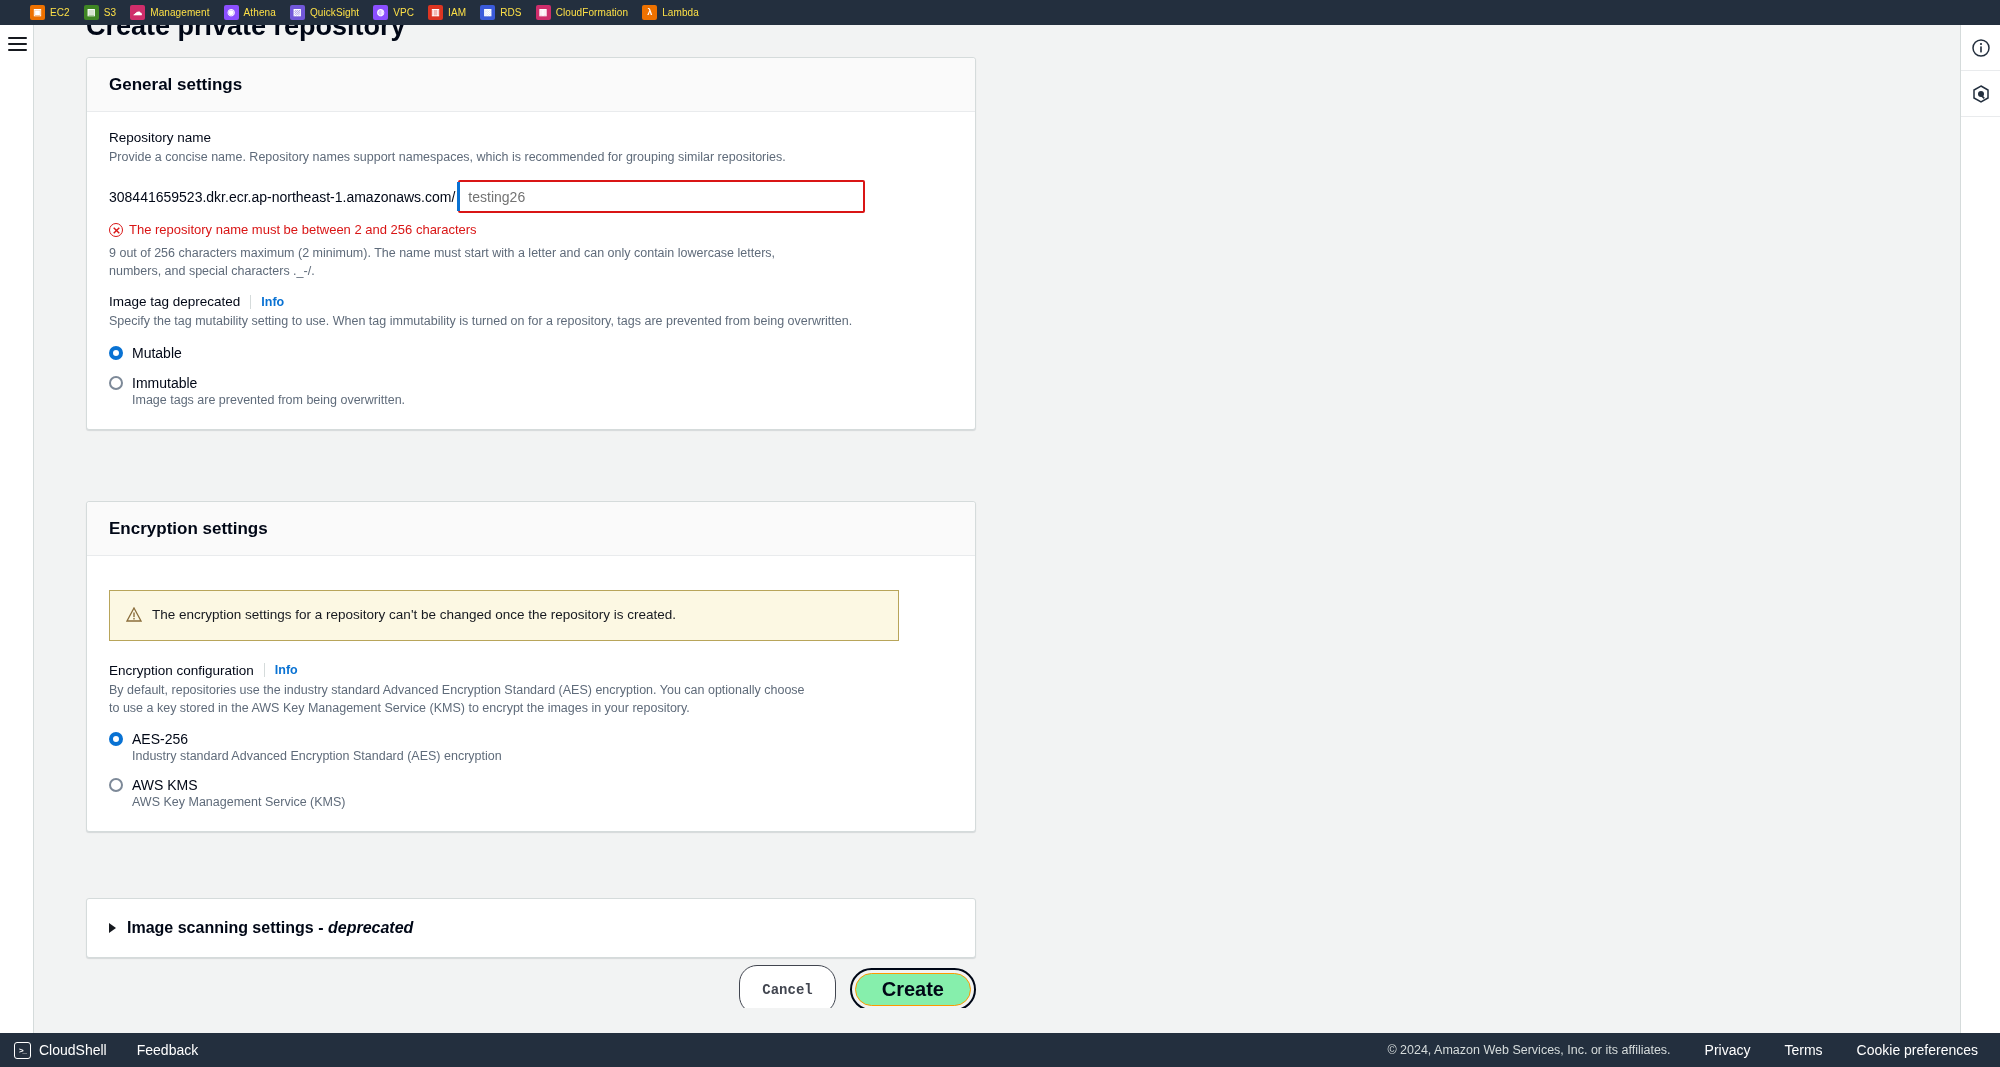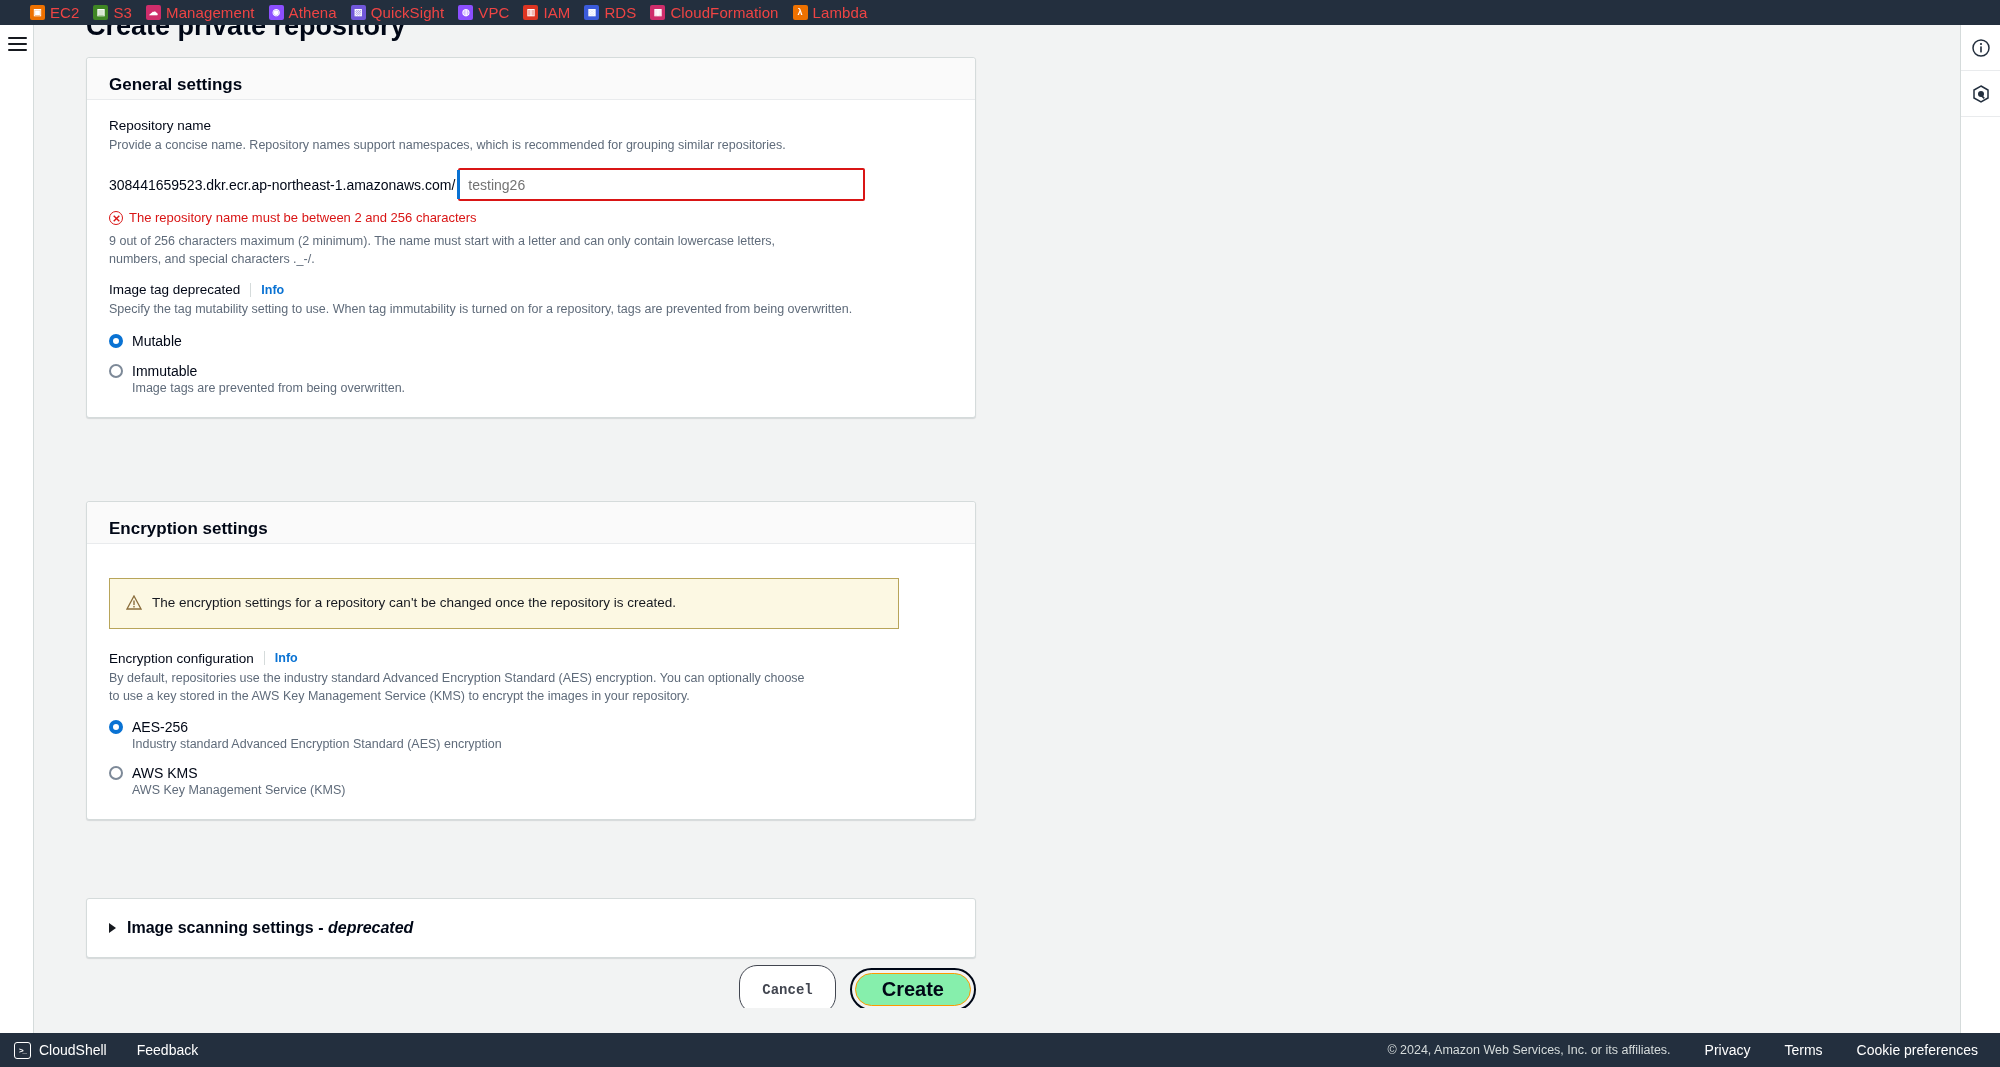--- a/index.html
+++ b/index.html
@@ -18,21 +18,21 @@
     padding-left:28px; gap:10px;
     z-index:50;
   }
   .svc { display:flex; align-items:center; gap:5px; height:25px; cursor:pointer; padding:0 2px; }
   .svc-ico {
     width:15px; height:15px; border-radius:2px;
     display:flex; align-items:center; justify-content:center;
     font-size:9px; color:#fff; font-weight:bold; line-height:1;
     flex:0 0 auto;
   }
-  .svc-lbl { color:#ef4444; font-size:15px; white-space:nowrap; letter-spacing:.1px; }
+  .svc-lbl { color:#fde047; font-size:10px; white-space:nowrap; letter-spacing:.1px; }
 
   
   .leftrail {
     position:absolute; top:25px; left:0; width:34px; height:1042px;
     background:#ffffff; border-right:1px solid #d5dbdb; z-index:40;
   }
   .hamburger { position:absolute; top:12px; left:8px; width:19px; cursor:pointer; }
   .hamburger span { display:block; height:2px; background:#16191f; margin-bottom:4px; border-radius:1px; }
   .hamburger span:last-child { margin-bottom:0; }
 
@@ -56,21 +56,21 @@
     font-size:27px; font-weight:bold; color:#000716; white-space:nowrap;
   }
 
   .card {
     position:absolute; left:52px; width:890px;
     background:#ffffff; border:1px solid #d5dbdb; border-radius:3px;
     box-shadow:0 1px 1px rgba(0,28,36,.12);
   }
   .card-head {
     background:#fafafa; border-bottom:1px solid #e9ebed;
-    padding:17px 22px 4px 22px; border-radius:3px 3px 0 0;
+    padding:17px 22px 16px 22px; border-radius:3px 3px 0 0;
   }
   .card-title { font-size:17px; font-weight:bold; color:#000716; }
   .card-body { padding:18px 22px 22px 22px; }
 
   .field-label { font-size:13.5px; color:#000716; font-weight:normal; display:flex; align-items:center; }
   .lbl-bold { font-weight:normal; color:#000716; font-size:13.5px; }
   .info-sep { width:1px; height:14px; background:#d5dbdb; margin:0 10px; display:inline-block; }
   .info-link { color:#0972d3; font-size:12.5px; font-weight:bold; cursor:pointer; }
   .desc { font-size:12.5px; color:#5f6b7a; line-height:1.45; margin-top:3px; }
 

